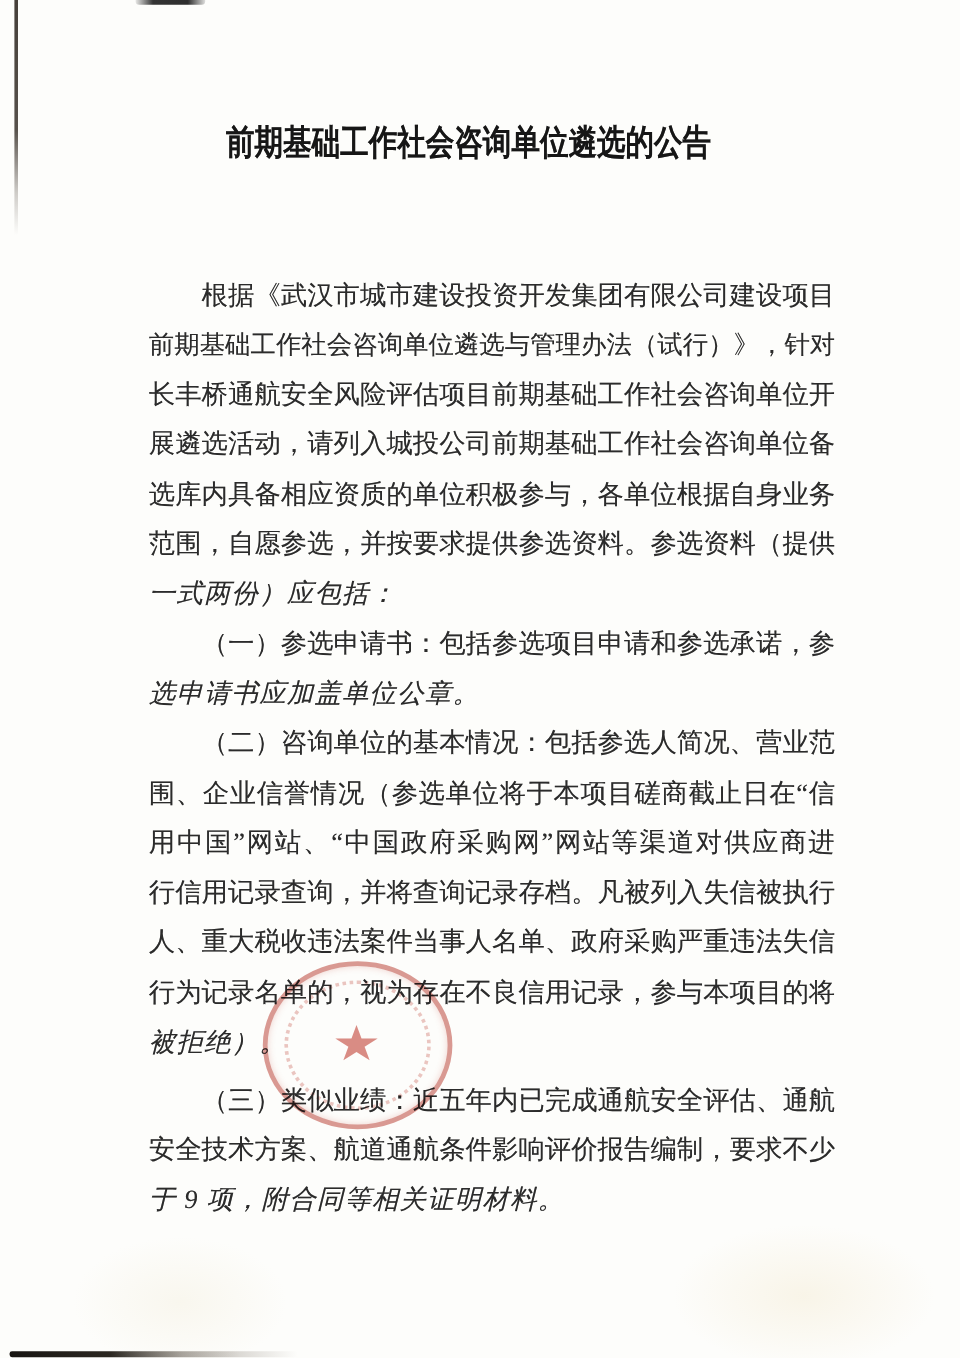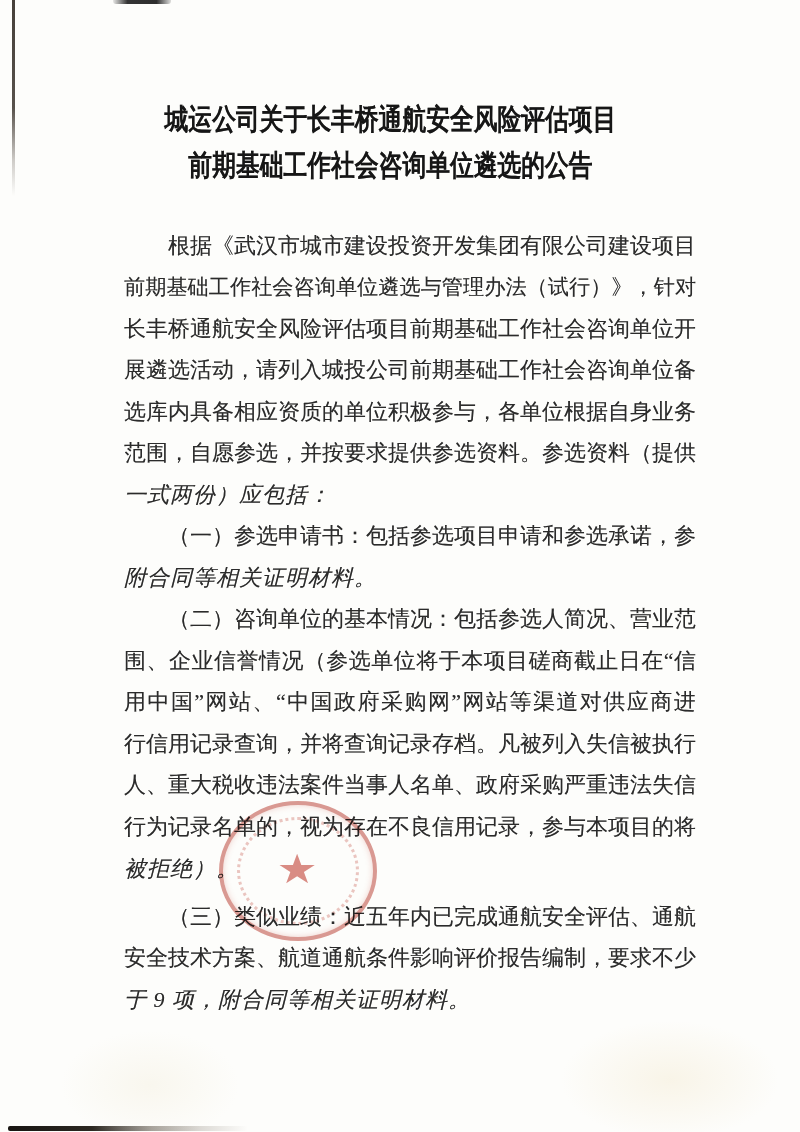--- a/index.html
+++ b/index.html
@@ -87,23 +87,20 @@
 
 <div class="page">
 
   <div class="artifact-top-smudge"></div>
   <div class="artifact-left-edge"></div>
   <div class="artifact-bottom-edge"></div>
   <div class="blob blob1"></div>
   <div class="blob blob2"></div>
 
   <div class="title-block">
-    <div class="title-line">
-      <span>城运公司关于长丰桥通航安全风险评估项目</span>
-    </div>
     <div class="title-line">
       <span>前期基础工作社会咨询单位遴选的公告</span>
     </div>
   </div>
 
   <div class="body-block" id="body-block">
       <div class="line justify" style="font-size: 22px;">
         <span class="indent-spacer"></span>
         <span>根</span>
         <span>据</span>
@@ -292,21 +289,21 @@
         <span>申</span>
         <span>请</span>
         <span>和</span>
         <span>参</span>
         <span>选</span>
         <span>承</span>
         <span>诺</span>
         <span>，</span>
         <span>参</span>
       </div>
-      <div class="line plain">附合同等相关证明材料。</div>
+      <div class="line plain">选申请书应加盖单位公章。</div>
       <div class="line justify" style="font-size: 22px;">
         <span class="indent-spacer"></span>
         <span>（</span>
         <span>二</span>
         <span>）</span>
         <span>咨</span>
         <span>询</span>
         <span>单</span>
         <span>位</span>
         <span>的</span>

